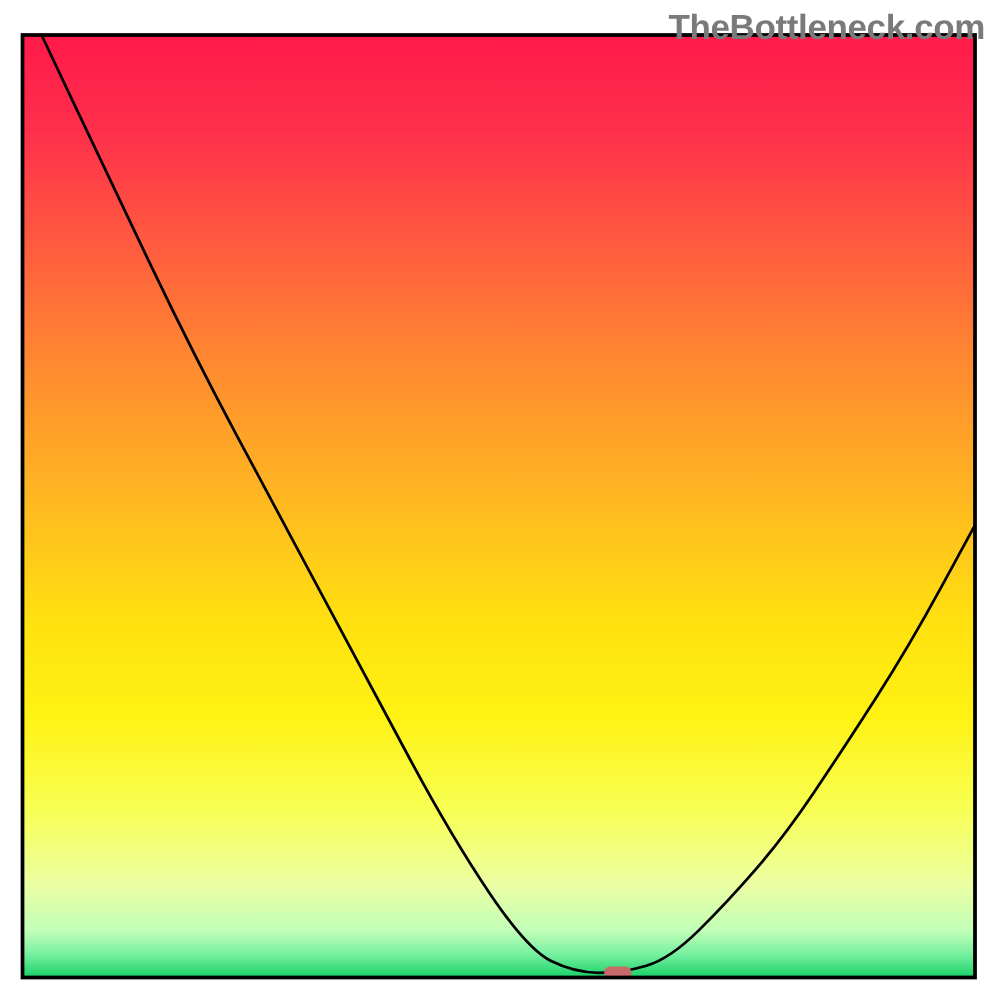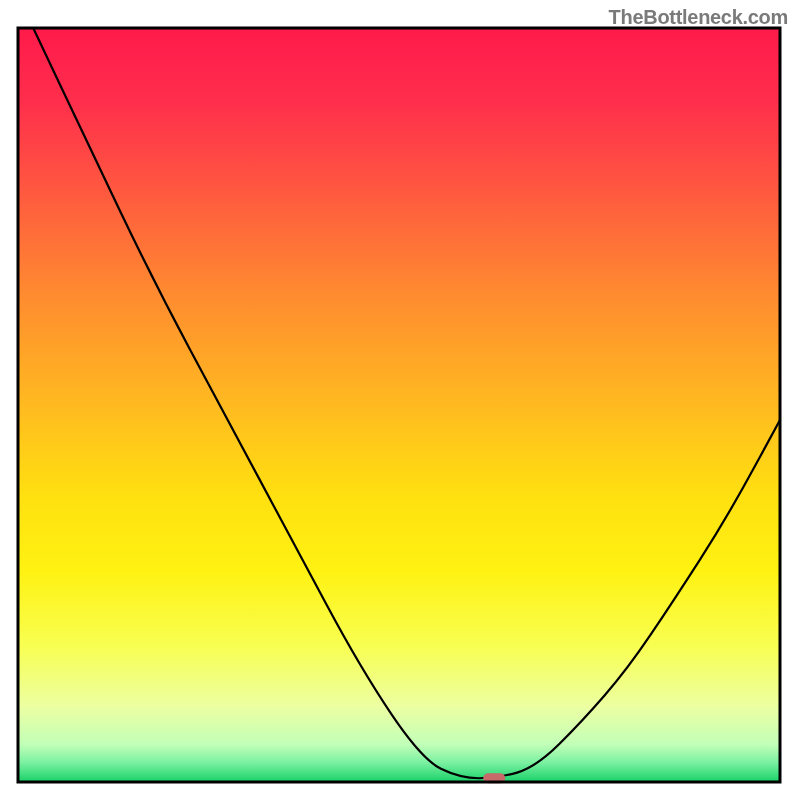--- a/index.html
+++ b/index.html
@@ -10,21 +10,21 @@
   }
   .container {
     width: 800px;
     height: 800px;
     position: relative;
   }
   .attribution {
     position: absolute;
     top: 6px;
     right: 12px;
-    font-size: 20px;
+    font-size: 28px;
     font-weight: bold;
     color: #7a7a7a;
     z-index: 10;
     letter-spacing: -0.3px;
   }
   svg {
     display: block;
   }
 </style>
 </head>

